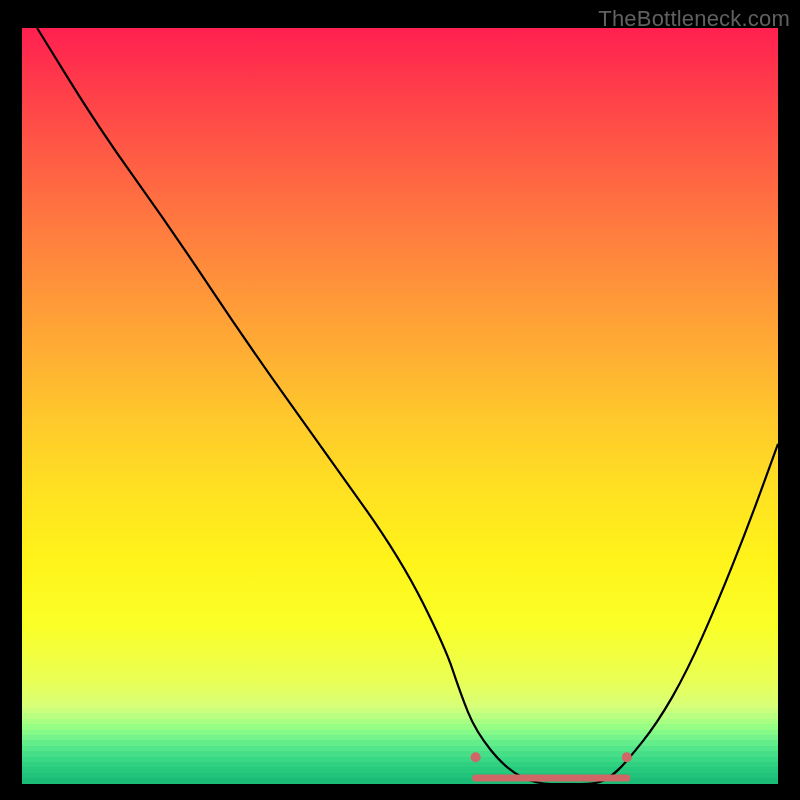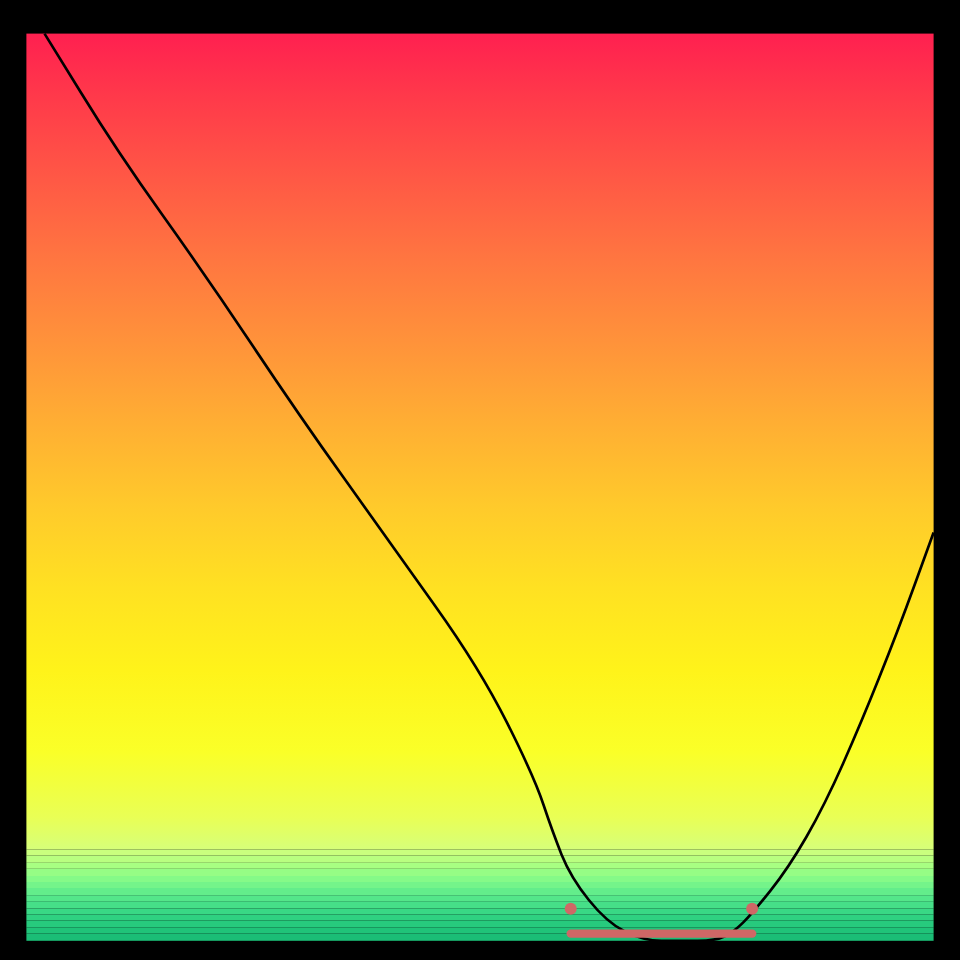--- a/index.html
+++ b/index.html
@@ -108,20 +108,21 @@
     stroke-width: 7;
     stroke-linecap: round;
     fill: none;
   }
 </style>
 </head>
 <body>
 
 <div class="wrap">
 
+  <div class="watermark">TheBottleneck.com</div>
 
   <div class="plot-area">
 
     <div class="bg-layer">
       <div class="gradient"></div>
       <div class="green-bands">
         <div class="band b0"></div>
         <div class="band b1"></div>
         <div class="band b2"></div>
         <div class="band b3"></div>

